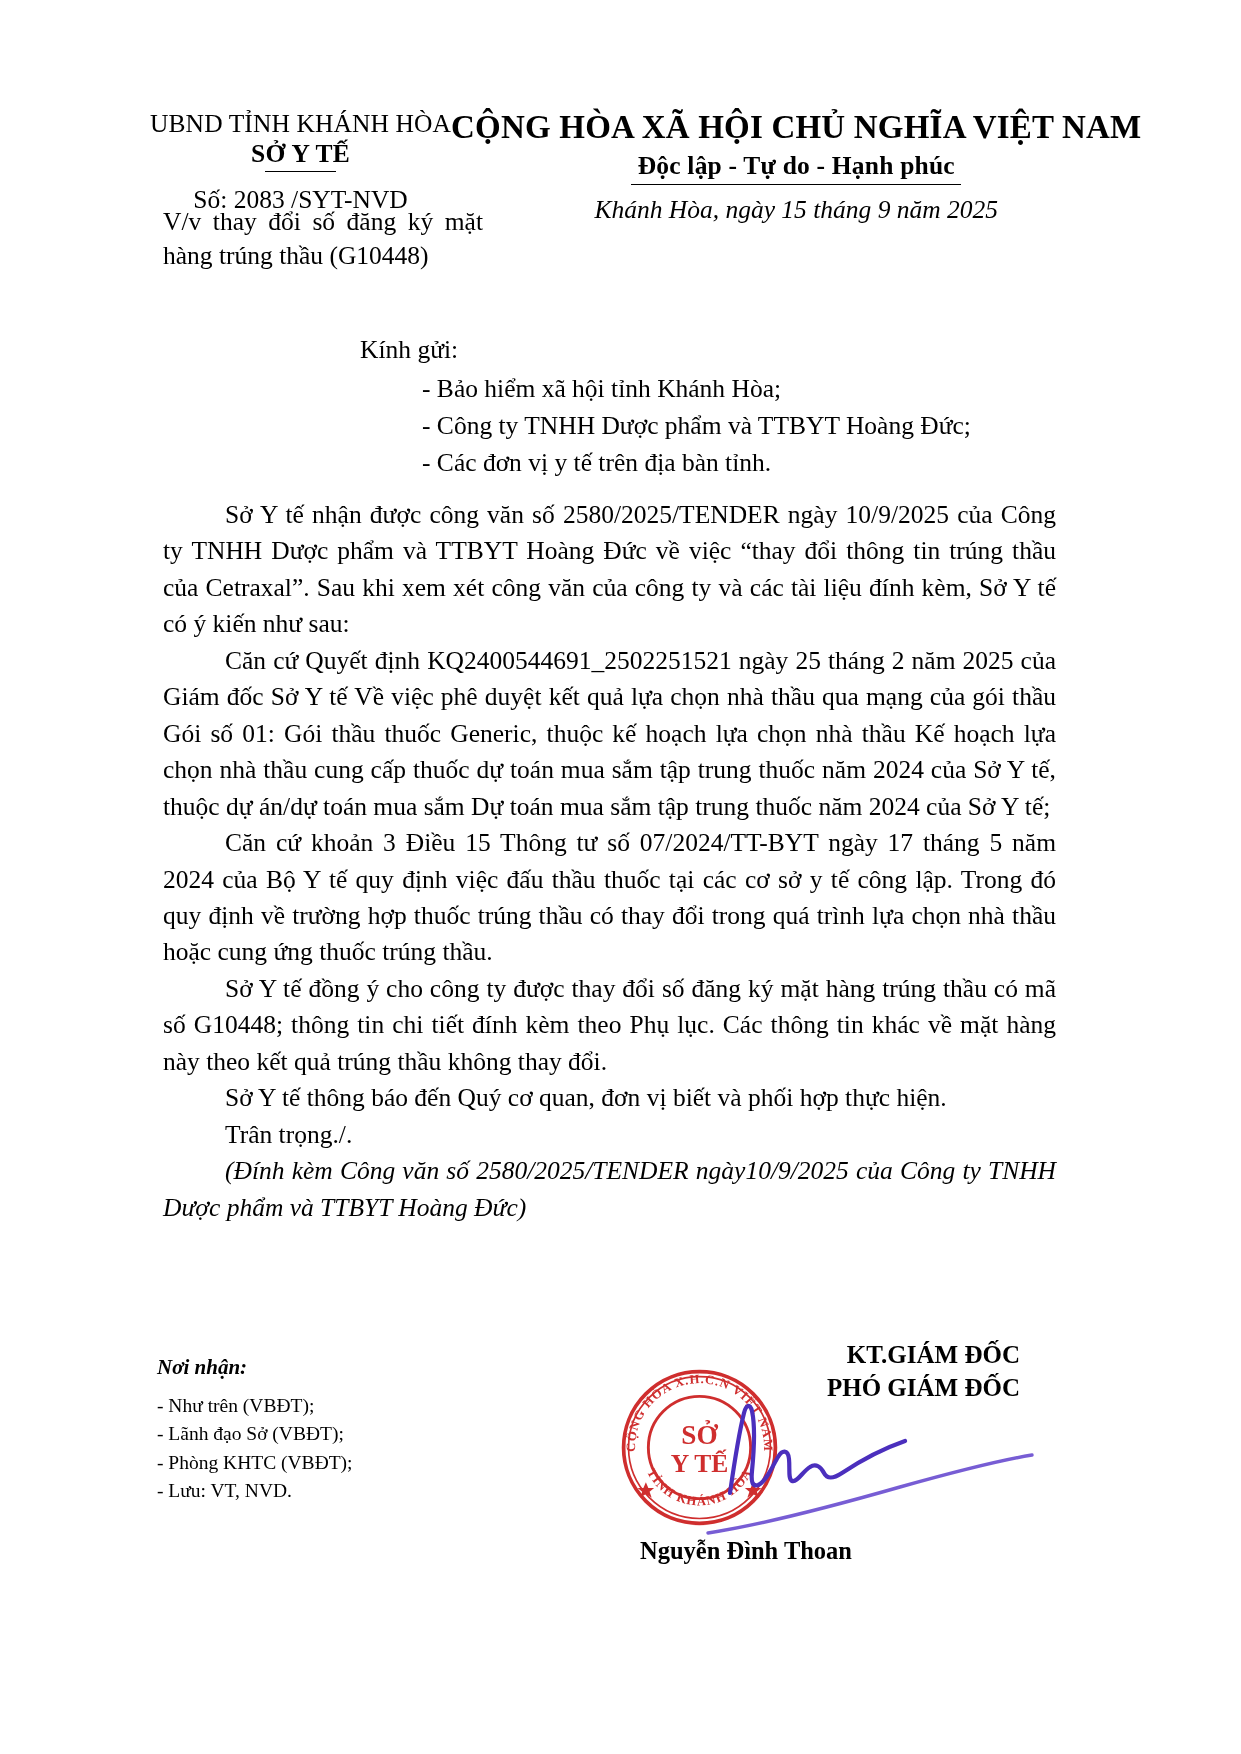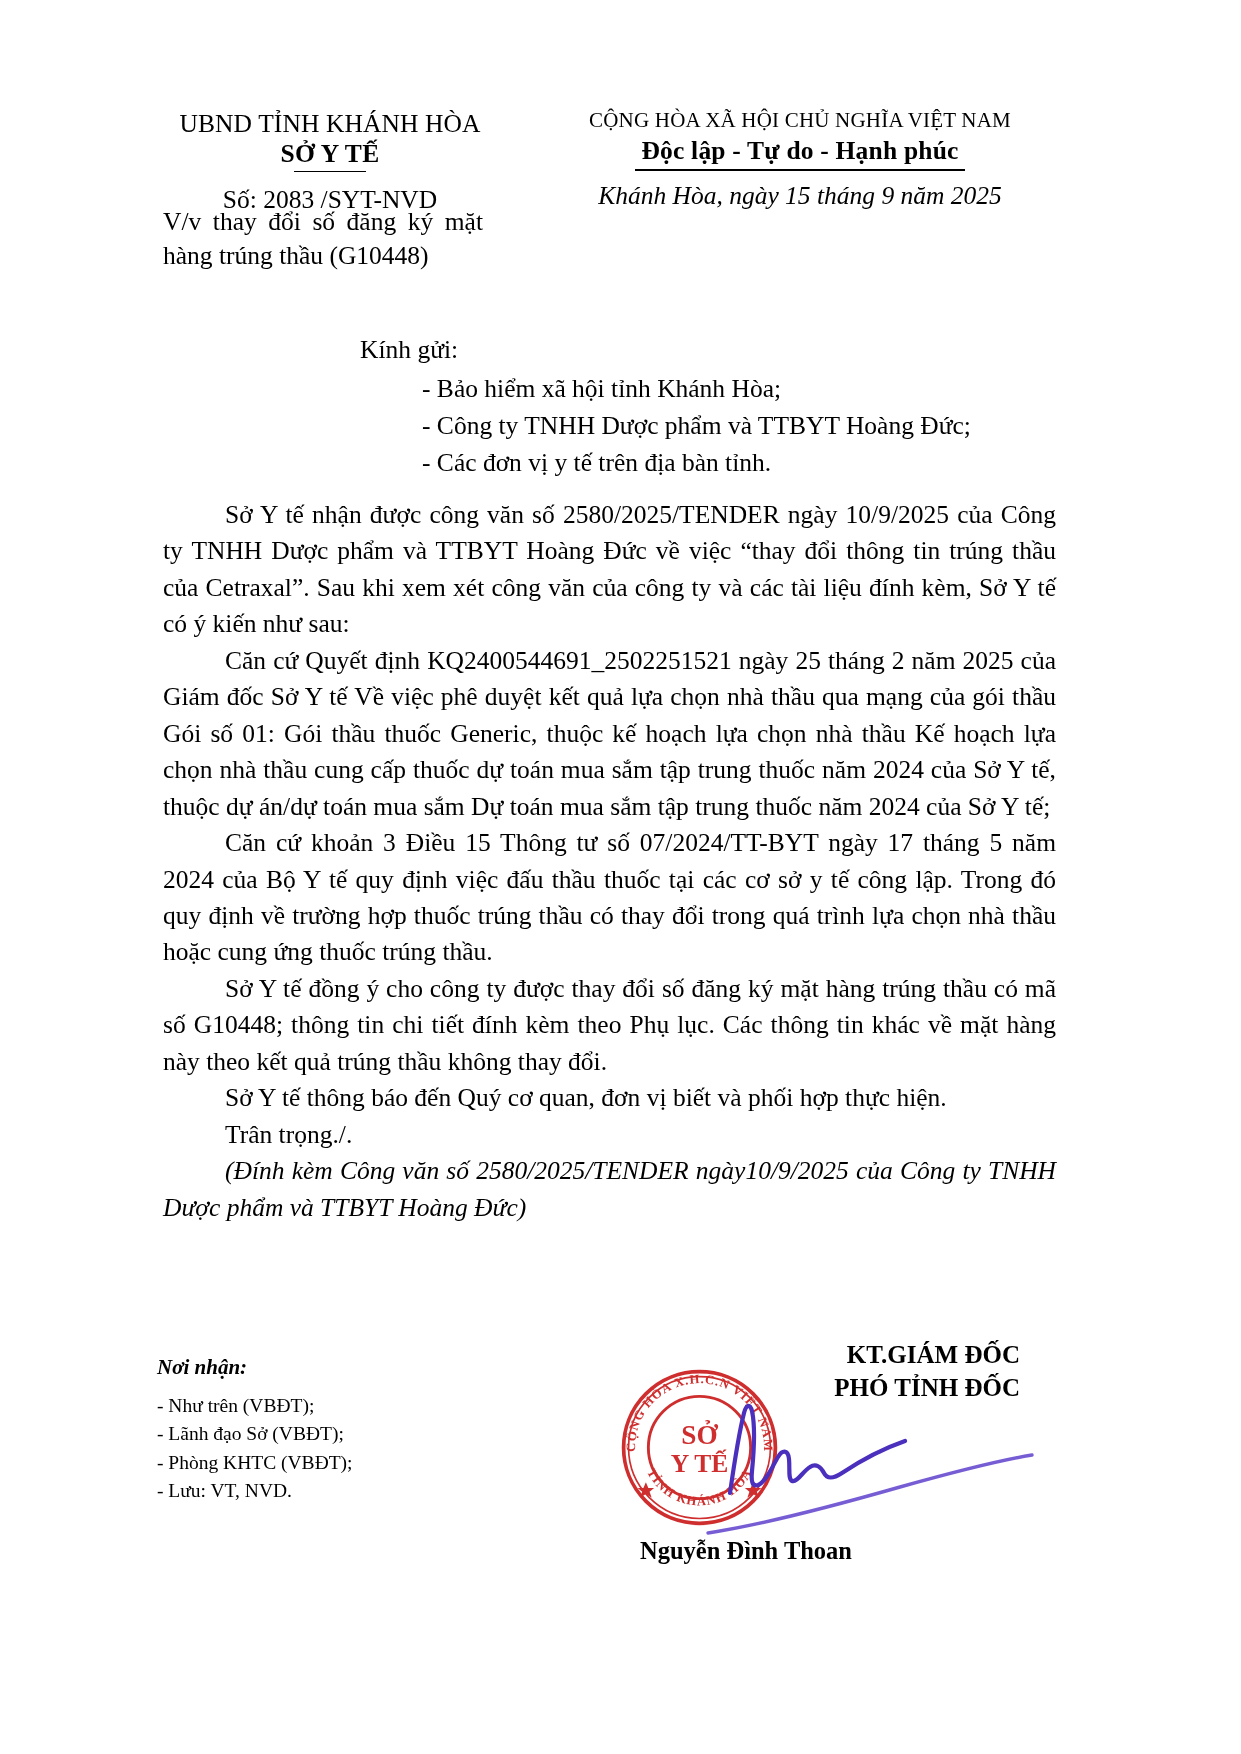--- a/index.html
+++ b/index.html
@@ -58,22 +58,22 @@
   .org-sub::after {
     content: "";
     position: absolute;
     left: 14%;
     right: 14%;
     bottom: -3px;
     height: 1.6px;
     background: #000;
   }
   .nation-line {
-    font-weight: normal;
-    font-size: 21px;
+    font-weight: bold;
+    font-size: 33px;
     line-height: 1.2;
     letter-spacing: 0.2px;
     white-space: nowrap;
   }
   .motto {
     font-weight: bold;
     font-size: 25.5px;
     line-height: 1.25;
     display: inline-block;
     position: relative;
@@ -238,21 +238,21 @@
   <div class="noi-nhan">
     <div class="noi-nhan-title">Nơi nhận:</div>
     <div class="noi-nhan-item">- Như trên (VBĐT);</div>
     <div class="noi-nhan-item">- Lãnh đạo Sở (VBĐT);</div>
     <div class="noi-nhan-item">- Phòng KHTC (VBĐT);</div>
     <div class="noi-nhan-item">- Lưu: VT, NVD.</div>
   </div>
 
   <div class="signblock">
     <div>KT.GIÁM ĐỐC</div>
-    <div>PHÓ TỈNH ĐỐC</div>
+    <div>PHÓ GIÁM ĐỐC</div>
   </div>
 
   <div class="seal">
     <svg viewBox="0 0 200 200" width="165" height="165">
       <defs>
         <path id="arcTop" d="M 22,100 A 78,78 0 0 1 178,100" fill="none"></path>
         <path id="arcBot" d="M 30,100 A 70,70 0 0 0 170,100" fill="none"></path>
       </defs>
       <circle cx="100" cy="100" r="92" fill="none" stroke="#cc1f1f" stroke-width="4.5"></circle>
       <circle cx="100" cy="100" r="86" fill="none" stroke="#cc1f1f" stroke-width="2"></circle>

